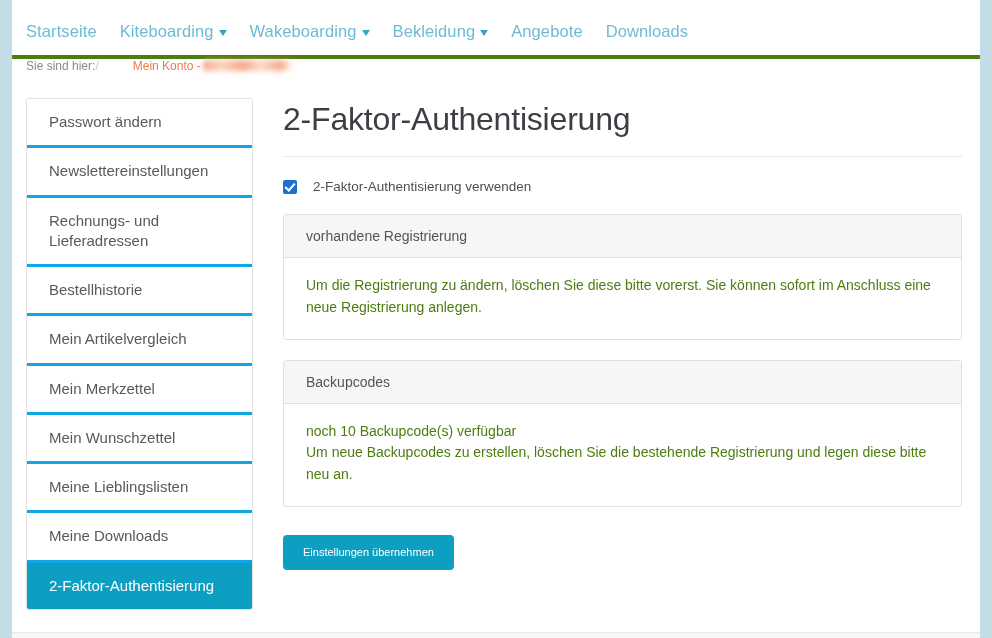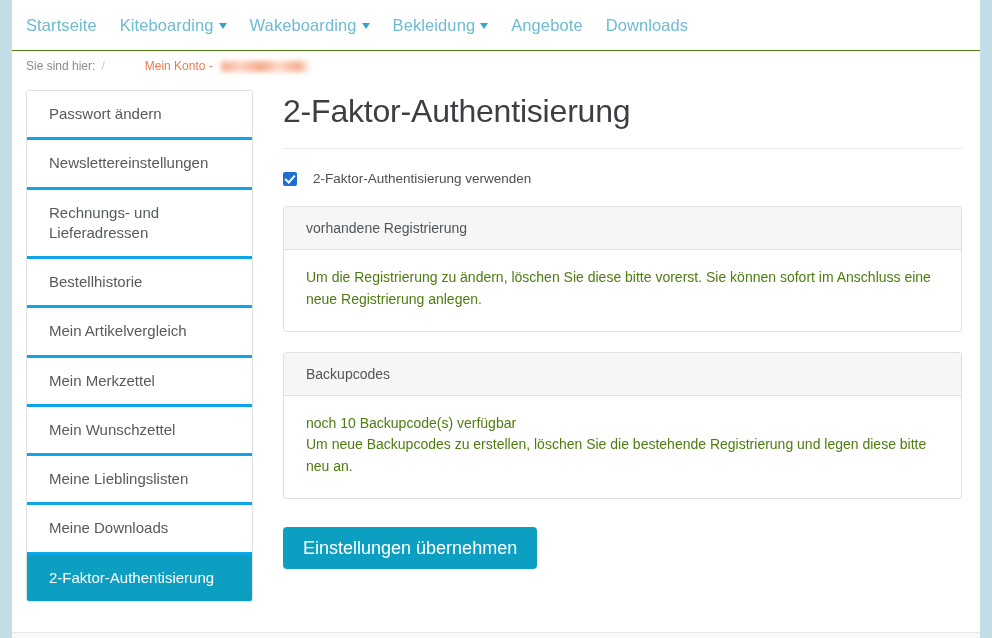--- a/index.html
+++ b/index.html
@@ -27,25 +27,26 @@
     left: 12px;
     top: 0;
     width: 968px;
     height: 632px;
     background: #ffffff;
   }
 
   
   .topnav {
     height: 51px;
-    border-bottom: 1px solid #4d7c0f;
+    border-bottom: 4px solid #4d7c0f;
     display: flex;
     align-items: center;
     padding: 0 0 0 14px;
     background: #ffffff;
+    margin-top: 8px;
   }
   .nav-item {
     display: inline-flex;
     align-items: center;
     gap: 5px;
     font-size: 16.5px;
     color: #6ebbd2;
     margin-right: 23px;
     text-decoration: none;
     white-space: nowrap;
@@ -60,25 +61,24 @@
     border-right: 4.5px solid transparent;
     border-top: 6px solid #35a5c6;
     position: relative;
     top: 1px;
   }
 
   
   .breadcrumb {
     height: 29px;
     display: flex;
-    align-items: center;
     padding-left: 14px;
     font-size: 12px;
     color: #8b8b8b;
-    gap: 6px;
+    gap: 0;
     background: #ffffff;
   }
   .bc-sep { color: #c9c9c9; }
   .bc-link {
     color: #ea7b4e;
     text-decoration: none;
     cursor: pointer;
     padding-left: 34px;
   }
   .bc-redacted {
@@ -209,21 +209,21 @@
   .panel-body p { margin: 0; }
 
   
   .submit-row { margin-top: 28px; }
   .btn-primary {
     background: #0d9fc2;
     color: #ffffff;
     border: none;
     border-radius: 4px;
     padding: 12px 20px;
-    font-size: 18px;
+    font-size: 11px;
     font-family: "Liberation Sans", sans-serif;
     cursor: pointer;
     line-height: 1;
   }
 
   
   .footer-sliver {
     position: absolute;
     left: 12px;
     top: 632px;

